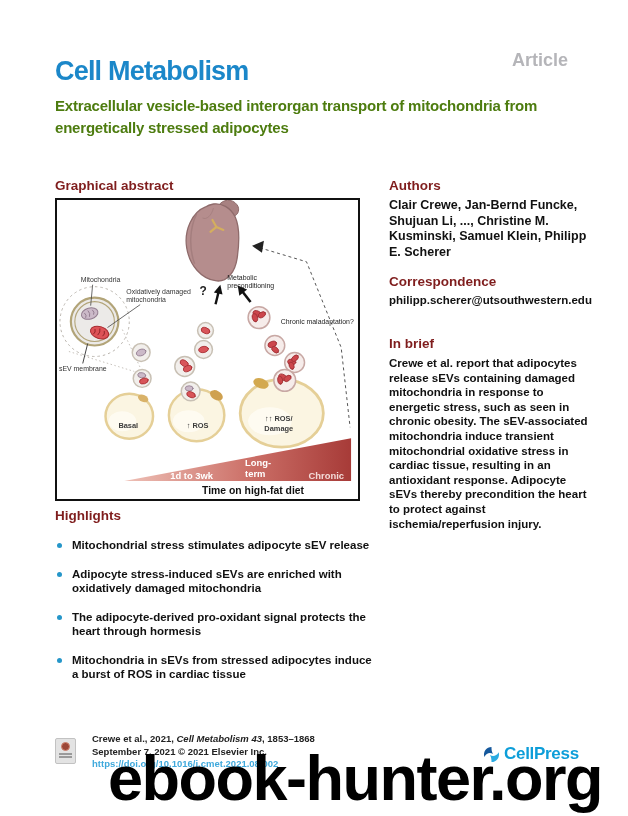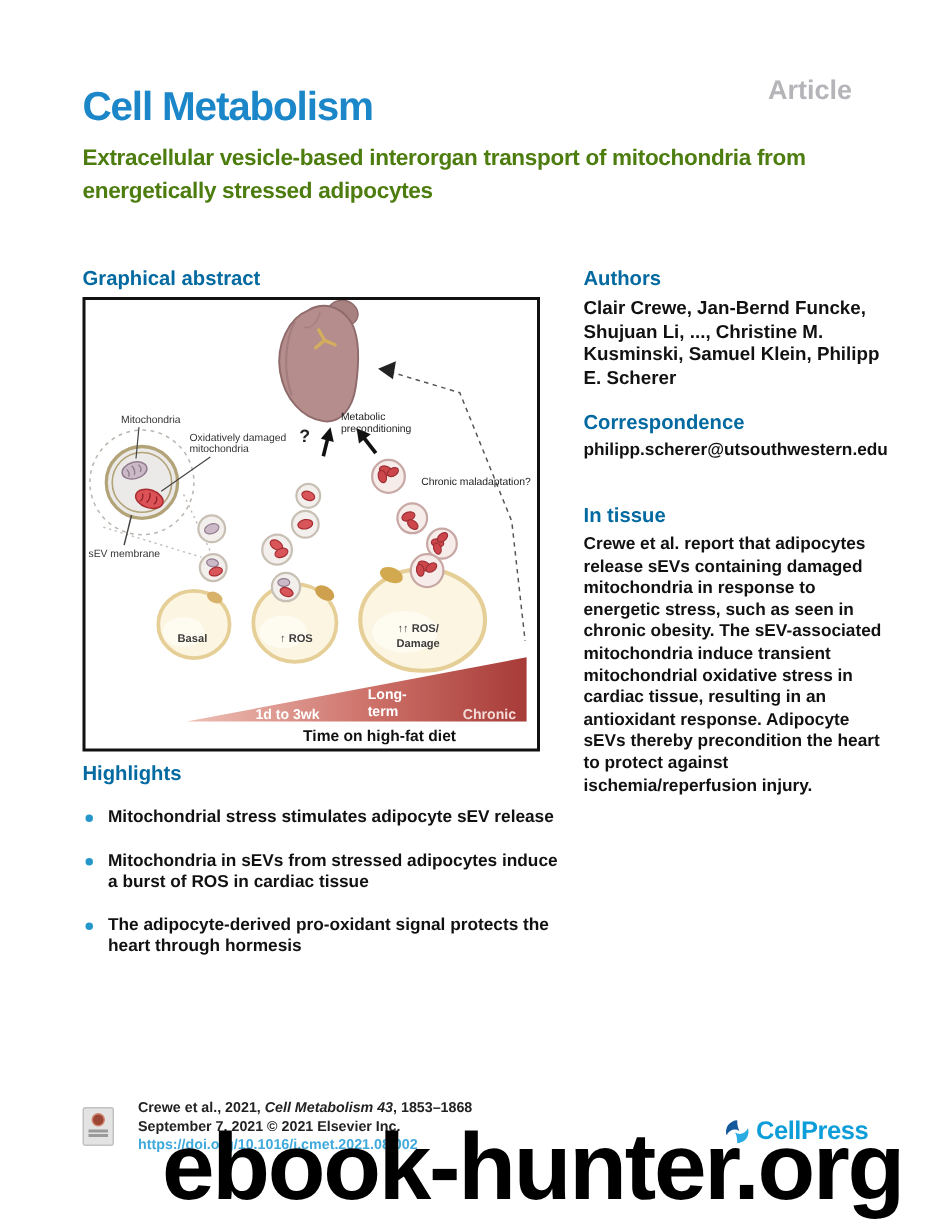--- a/index.html
+++ b/index.html
@@ -3,21 +3,21 @@
 <meta charset="utf-8">
 <style>
   * { margin:0; padding:0; box-sizing:border-box; }
   html,body { width:628px; height:816px; background:#ffffff; font-family:"Liberation Sans", sans-serif; }
   .page { position:relative; width:628px; height:816px; overflow:hidden; background:#fff;border-radius:10px; }
 
   .journal-logo { position:absolute; left:55px; top:56px; font-size:27px; font-weight:700; letter-spacing:-0.8px; color:#1b87c9; }
   .article-type { position:absolute; right:60px; top:50px; font-size:18px; font-weight:700; color:#b5b5b9; }
   .paper-title  { position:absolute; left:55px; top:95px; width:518px; font-size:15px; line-height:22px; font-weight:700; color:#4d7c0f; letter-spacing:-0.2px; }
 
-  .sec-heading { font-size:13.5px; font-weight:700; color:#0369a1; margin-bottom:5px; }
+  .sec-heading { font-size:13.5px; font-weight:700; color:#7f1d1d; margin-bottom:5px; }
   .ga-heading  { position:absolute; left:55px; top:178px; }
 
   .figure-box { position:absolute; left:55px; top:198px; width:305px; height:303px; border:2px solid #111; background:#fff; }
   .figure-box svg { display:block; width:100%; height:100%; }
 
   .right-col { position:absolute; left:389px; top:178px; width:199px; }
   .authors-names { font-size:12.5px; line-height:15.5px; font-weight:700; color:#111; margin-bottom:14px; }
   .correspondence-email { font-size:11.5px; font-weight:700; color:#111; margin-bottom:30px; }
   .in-brief-text { font-size:11.5px; line-height:14.6px; font-weight:600; color:#111; }
 
@@ -193,38 +193,42 @@
     </svg>
   </div>
 
   <div class="right-col">
     <div class="sec-heading">Authors</div>
     <div class="authors-names">Clair Crewe, Jan-Bernd Funcke, Shujuan Li, ..., Christine M. Kusminski, Samuel Klein, Philipp E. Scherer</div>
 
     <div class="sec-heading">Correspondence</div>
     <div class="correspondence-email">philipp.scherer@utsouthwestern.edu</div>
 
-    <div class="sec-heading">In tissue</div>
+    <div class="sec-heading">In brief</div>
     <div class="in-brief-text">Crewe et al. report that adipocytes release sEVs containing damaged mitochondria in response to energetic stress, such as seen in chronic obesity. The sEV-associated mitochondria induce transient mitochondrial oxidative stress in cardiac tissue, resulting in an antioxidant response. Adipocyte sEVs thereby precondition the heart to protect against ischemia/reperfusion injury.</div>
   </div>
 
   <div class="highlights">
     <div class="sec-heading">Highlights</div>
     <ul>
       <li>
           <span class="dot"></span>
           <span class="hl-text">Mitochondrial stress stimulates adipocyte sEV release</span>
         </li>
       <li>
           <span class="dot"></span>
+          <span class="hl-text">Adipocyte stress-induced sEVs are enriched with oxidatively damaged mitochondria</span>
+        </li>
+      <li>
+          <span class="dot"></span>
+          <span class="hl-text">The adipocyte-derived pro-oxidant signal protects the heart through hormesis</span>
+        </li>
+      <li>
+          <span class="dot"></span>
           <span class="hl-text">Mitochondria in sEVs from stressed adipocytes induce a burst of ROS in cardiac tissue</span>
-        </li>
-      <li>
-          <span class="dot"></span>
-          <span class="hl-text">The adipocyte-derived pro-oxidant signal protects the heart through hormesis</span>
         </li>
     </ul>
   </div>
 
   <div class="footer-badge">
     <div class="circ"></div>
     <div class="ln"></div>
     <div class="ln"></div>
   </div>
 

